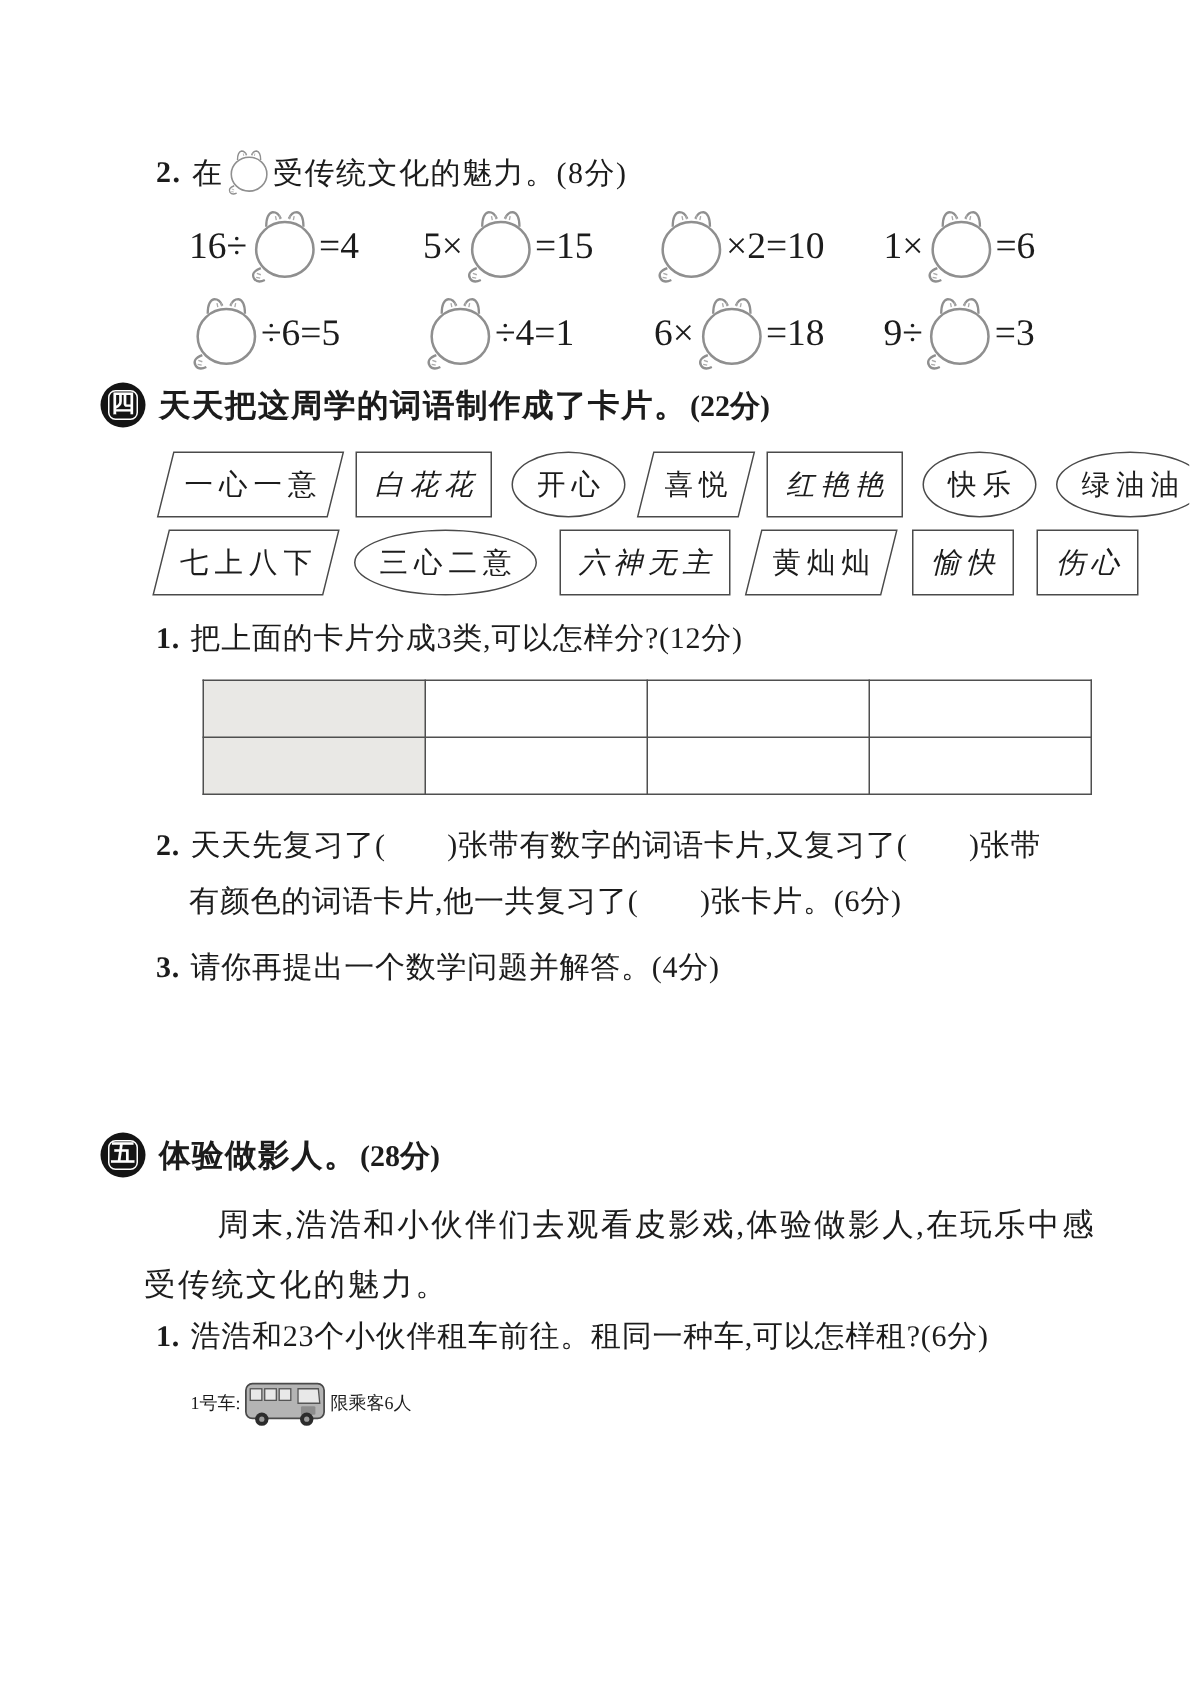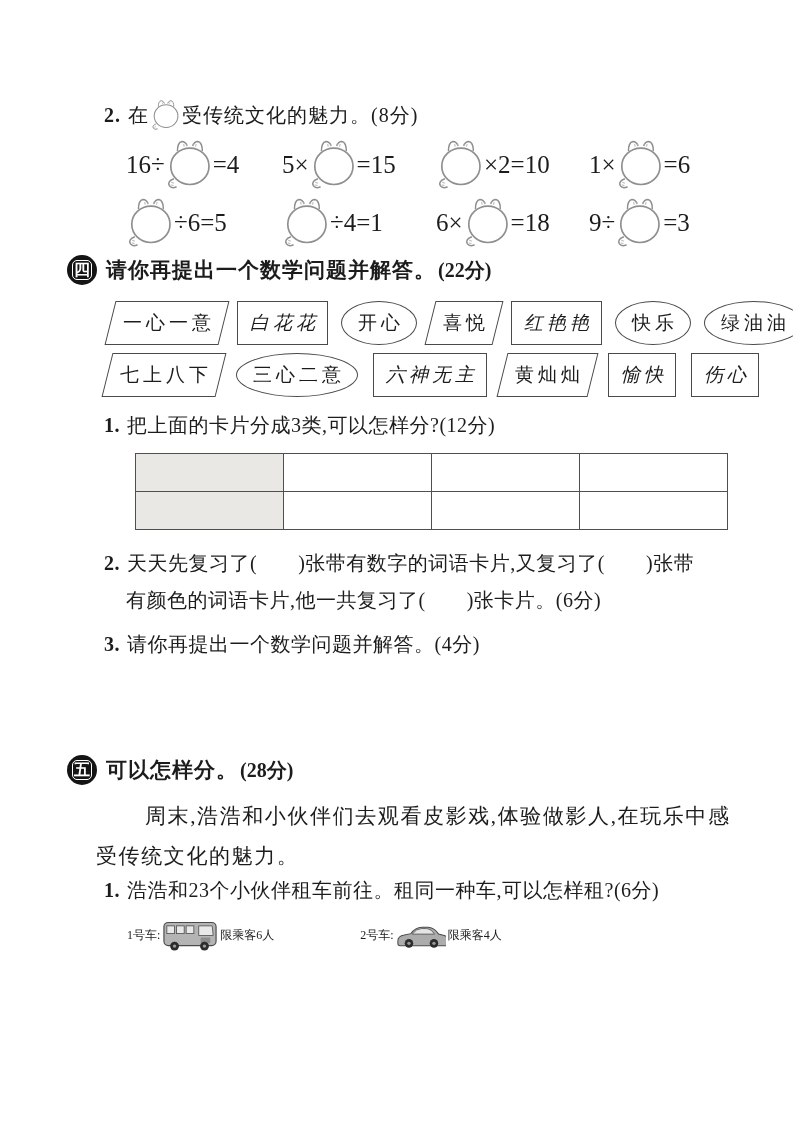--- a/index.html
+++ b/index.html
@@ -172,21 +172,21 @@
           <use href="#cat-circle"></use>
         </svg>
       <span>=3</span>
     </div>
   </div>
 
   <div id="sec4-header" class="sec-header">
     <span class="badge">
       <span class="badge-inner">四</span>
     </span>
-    <span class="sec-title">请你再提出一个数学问题并解答。</span>
+    <span class="sec-title">天天把这周学的词语制作成了卡片。</span>
     <span class="sec-score" style="margin-left:-7px;">(22分)</span>
   </div>
 
   <div id="card-row-1" class="card-row">
     <div class="card para">
         <span class="card-text">一心一意</span>
       </div>
     <div class="card rect">
         <span class="card-text">白花花</span>
       </div>
@@ -260,42 +260,35 @@
 
   <div id="s4-q3" class="subq">
     <span class="num">3.</span>
     <span>请你再提出一个数学问题并解答。(4分)</span>
   </div>
 
   <div id="sec5-header" class="sec-header">
     <span class="badge">
       <span class="badge-inner">五</span>
     </span>
-    <span class="sec-title">可以怎样分。</span>
+    <span class="sec-title">体验做影人。</span>
     <span class="sec-score" style="margin-left:-7px;">(28分)</span>
   </div>
 
   <div id="intro-1" class="intro">周末,浩浩和小伙伴们去观看皮影戏,体验做影人,在玩乐中感</div>
   <div id="intro-2" class="intro">受传统文化的魅力。</div>
 
   <div id="s5-q1" class="subq">
     <span class="num">1.</span>
     <span>浩浩和23个小伙伴租车前往。租同一种车,可以怎样租?(6分)</span>
   </div>
 
   <div class="cars">
     <div class="car-group">
       <span>1号车:</span>
       <svg class="veh" width="56" height="35">
           <use href="#minibus"></use>
         </svg>
       <span>限乘客6人</span>
     </div>
-    <div class="car-group">
-      <span>2号车:</span>
-      <svg class="veh" width="50" height="29">
-          <use href="#sedan"></use>
-        </svg>
-      <span>限乘客4人</span>
-    </div>
   </div>
 
 </div>
 
 </body></html>

